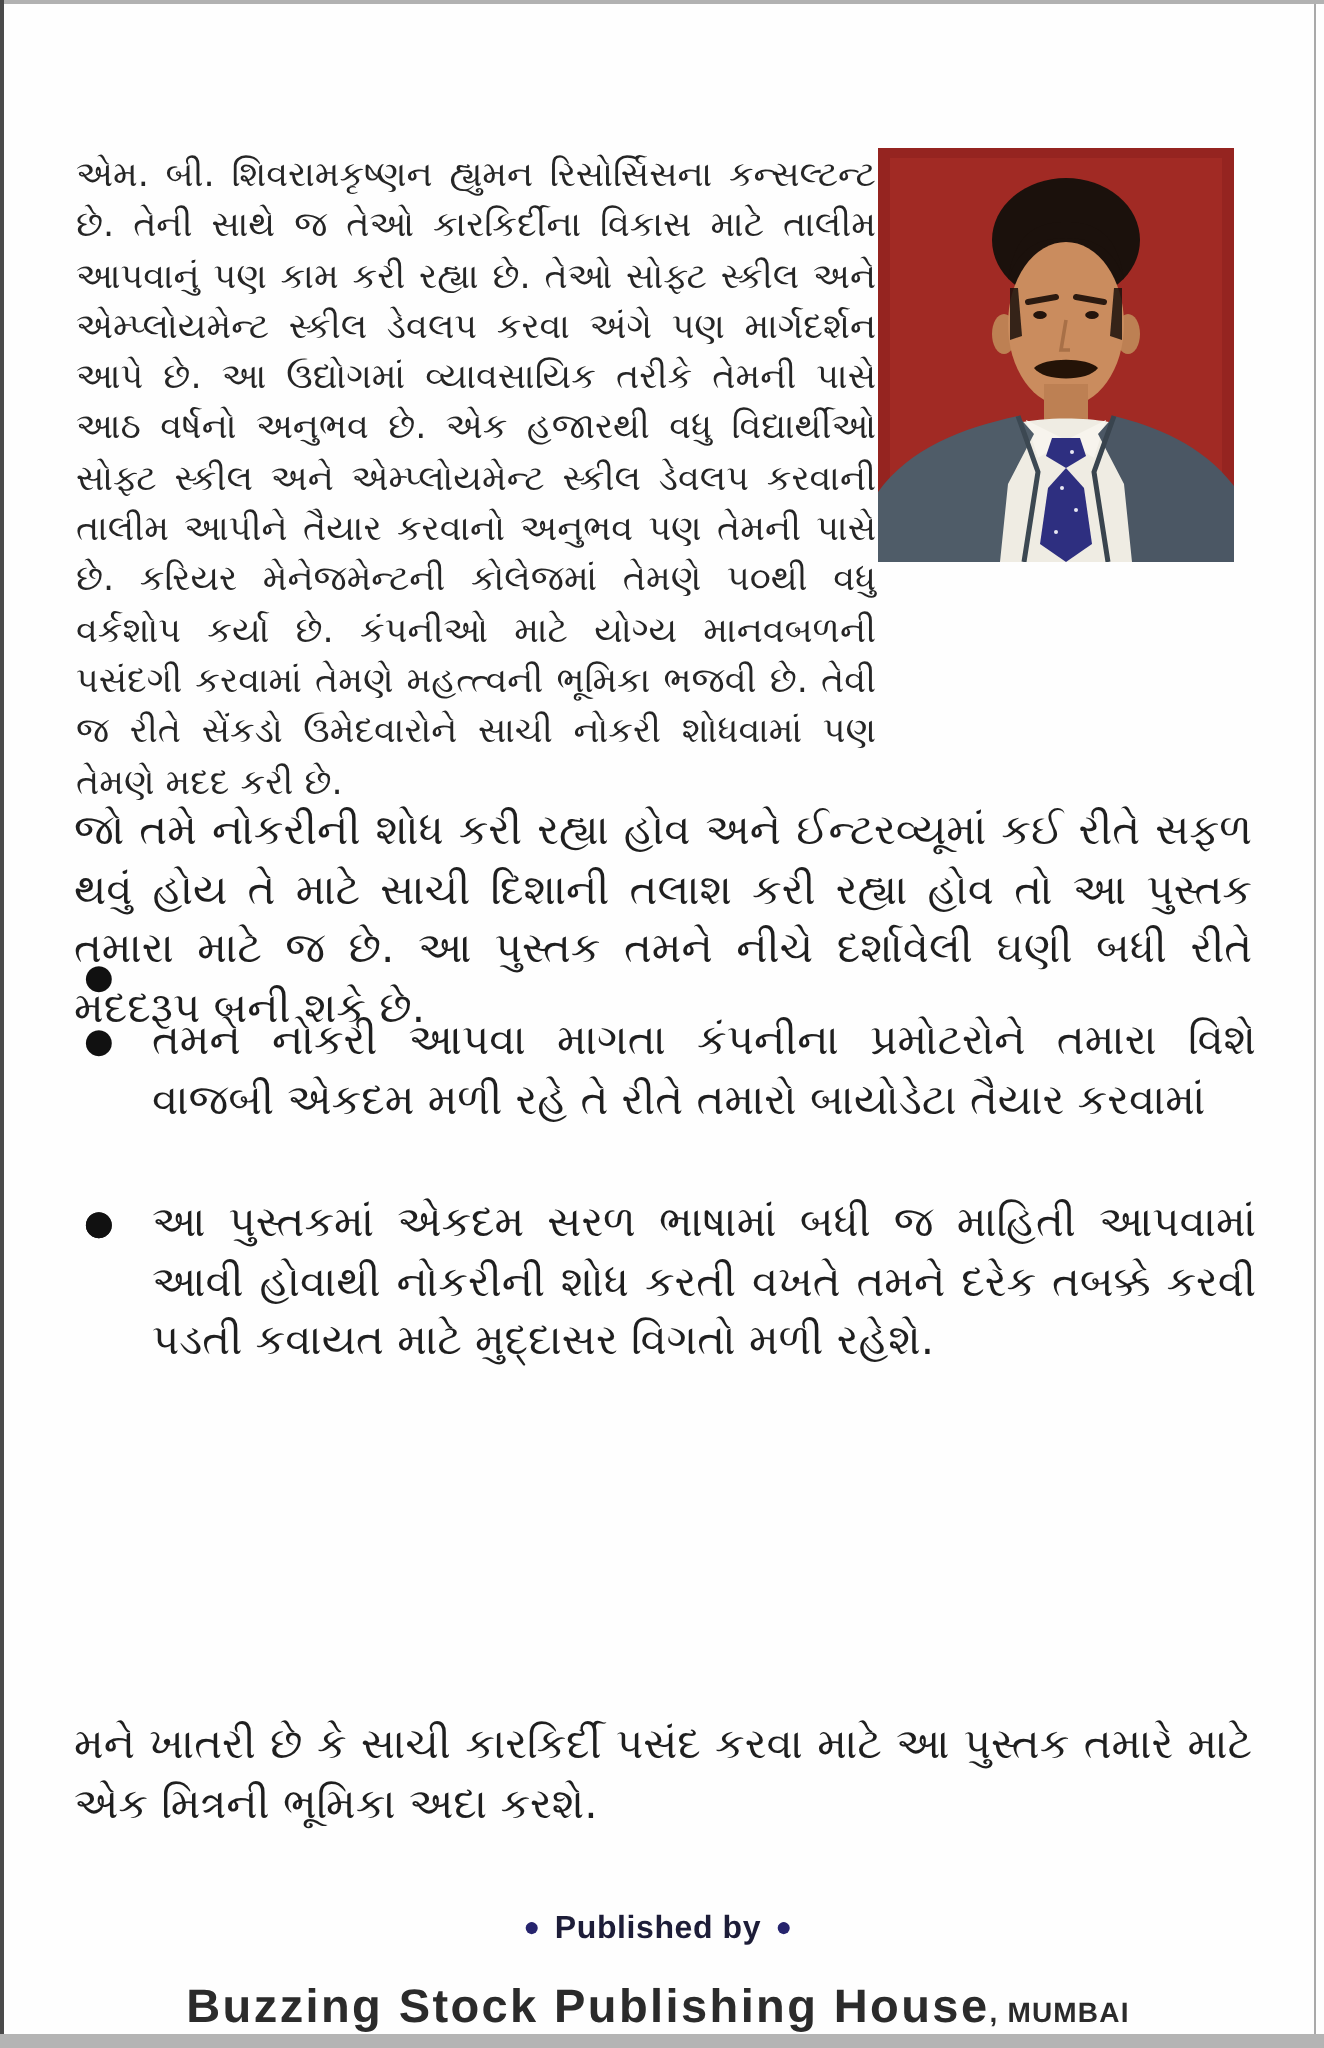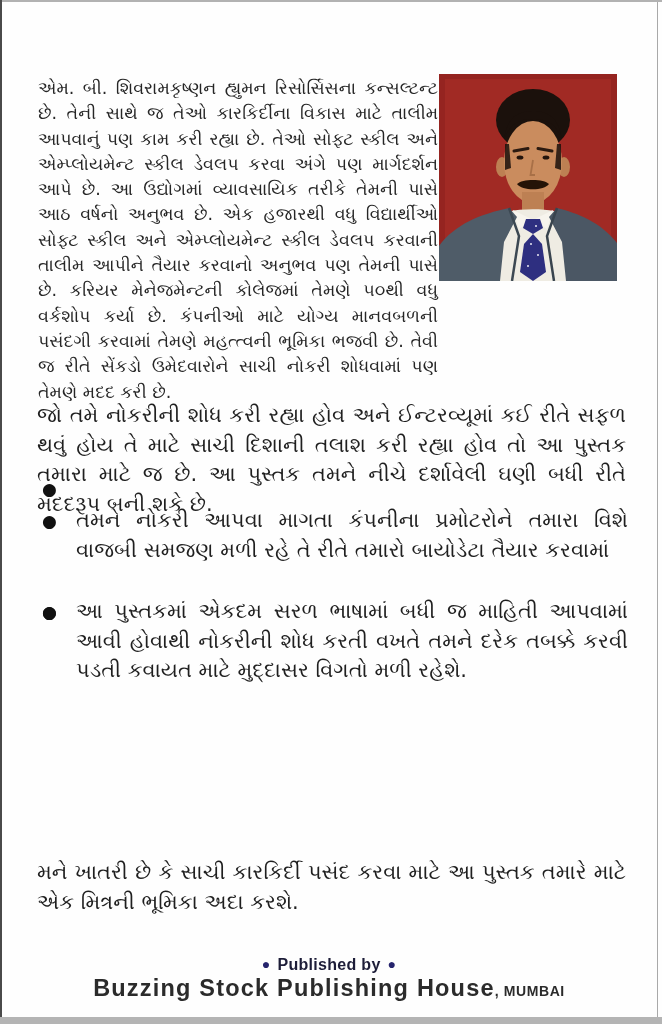--- a/index.html
+++ b/index.html
@@ -82,21 +82,21 @@
     color: #1d1d38;
     letter-spacing: 0.3px;
   }
   .published-by .dot {
     color: #26246d;
     font-size: 14px;
     margin: 0 7px;
     position: relative; top: -1px;
   }
   .pub-name-line {
-    margin-top: 1px;
+    margin-top: 16px;
     color: #2b2b2b;
     white-space: nowrap;
   }
   .pub-name { font-size: 23.5px; letter-spacing: 1.2px; }
   .pub-city { font-size: 14px; letter-spacing: 0.6px; }
 </style>
 </head>
 <body>
 
 <div class="page">
@@ -162,21 +162,21 @@
   </div>
 
   <p class="intro">જો તમે નોકરીની શોધ કરી રહ્યા હોવ અને ઈન્ટરવ્યૂમાં કઈ રીતે સફળ થવું હોય તે માટે સાચી દિશાની તલાશ કરી રહ્યા હોવ તો આ પુસ્તક તમારા માટે જ છે. આ પુસ્તક તમને નીચે દર્શાવેલી ઘણી બધી રીતે મદદરૂપ બની શકે છે.</p>
 
   <ul class="bullets">
     <li>
       <span class="li-dot">●</span>
     </li>
     <li>
       <span class="li-dot">●</span>
-      <span class="li-text">તમને નોકરી આપવા માગતા કંપનીના પ્રમોટરોને તમારા વિશે વાજબી સમજણ મળી રહે તે રીતે તમારો બાયોડેટા તૈયાર કરવામાં</span>
+      <span class="li-text">તમને નોકરી આપવા માગતા કંપનીના પ્રમોટરોને તમારા વિશે વાજબી એકદમ મળી રહે તે રીતે તમારો બાયોડેટા તૈયાર કરવામાં</span>
     </li>
     <li>
       <span class="li-dot">●</span>
     </li>
     <li>
       <span class="li-dot">●</span>
       <span class="li-text">આ પુસ્તકમાં એકદમ સરળ ભાષામાં બધી જ માહિતી આપવામાં આવી હોવાથી નોકરીની શોધ કરતી વખતે તમને દરેક તબક્કે કરવી પડતી કવાયત માટે મુદ્દાસર વિગતો મળી રહેશે.</span>
     </li>
   </ul>
 

